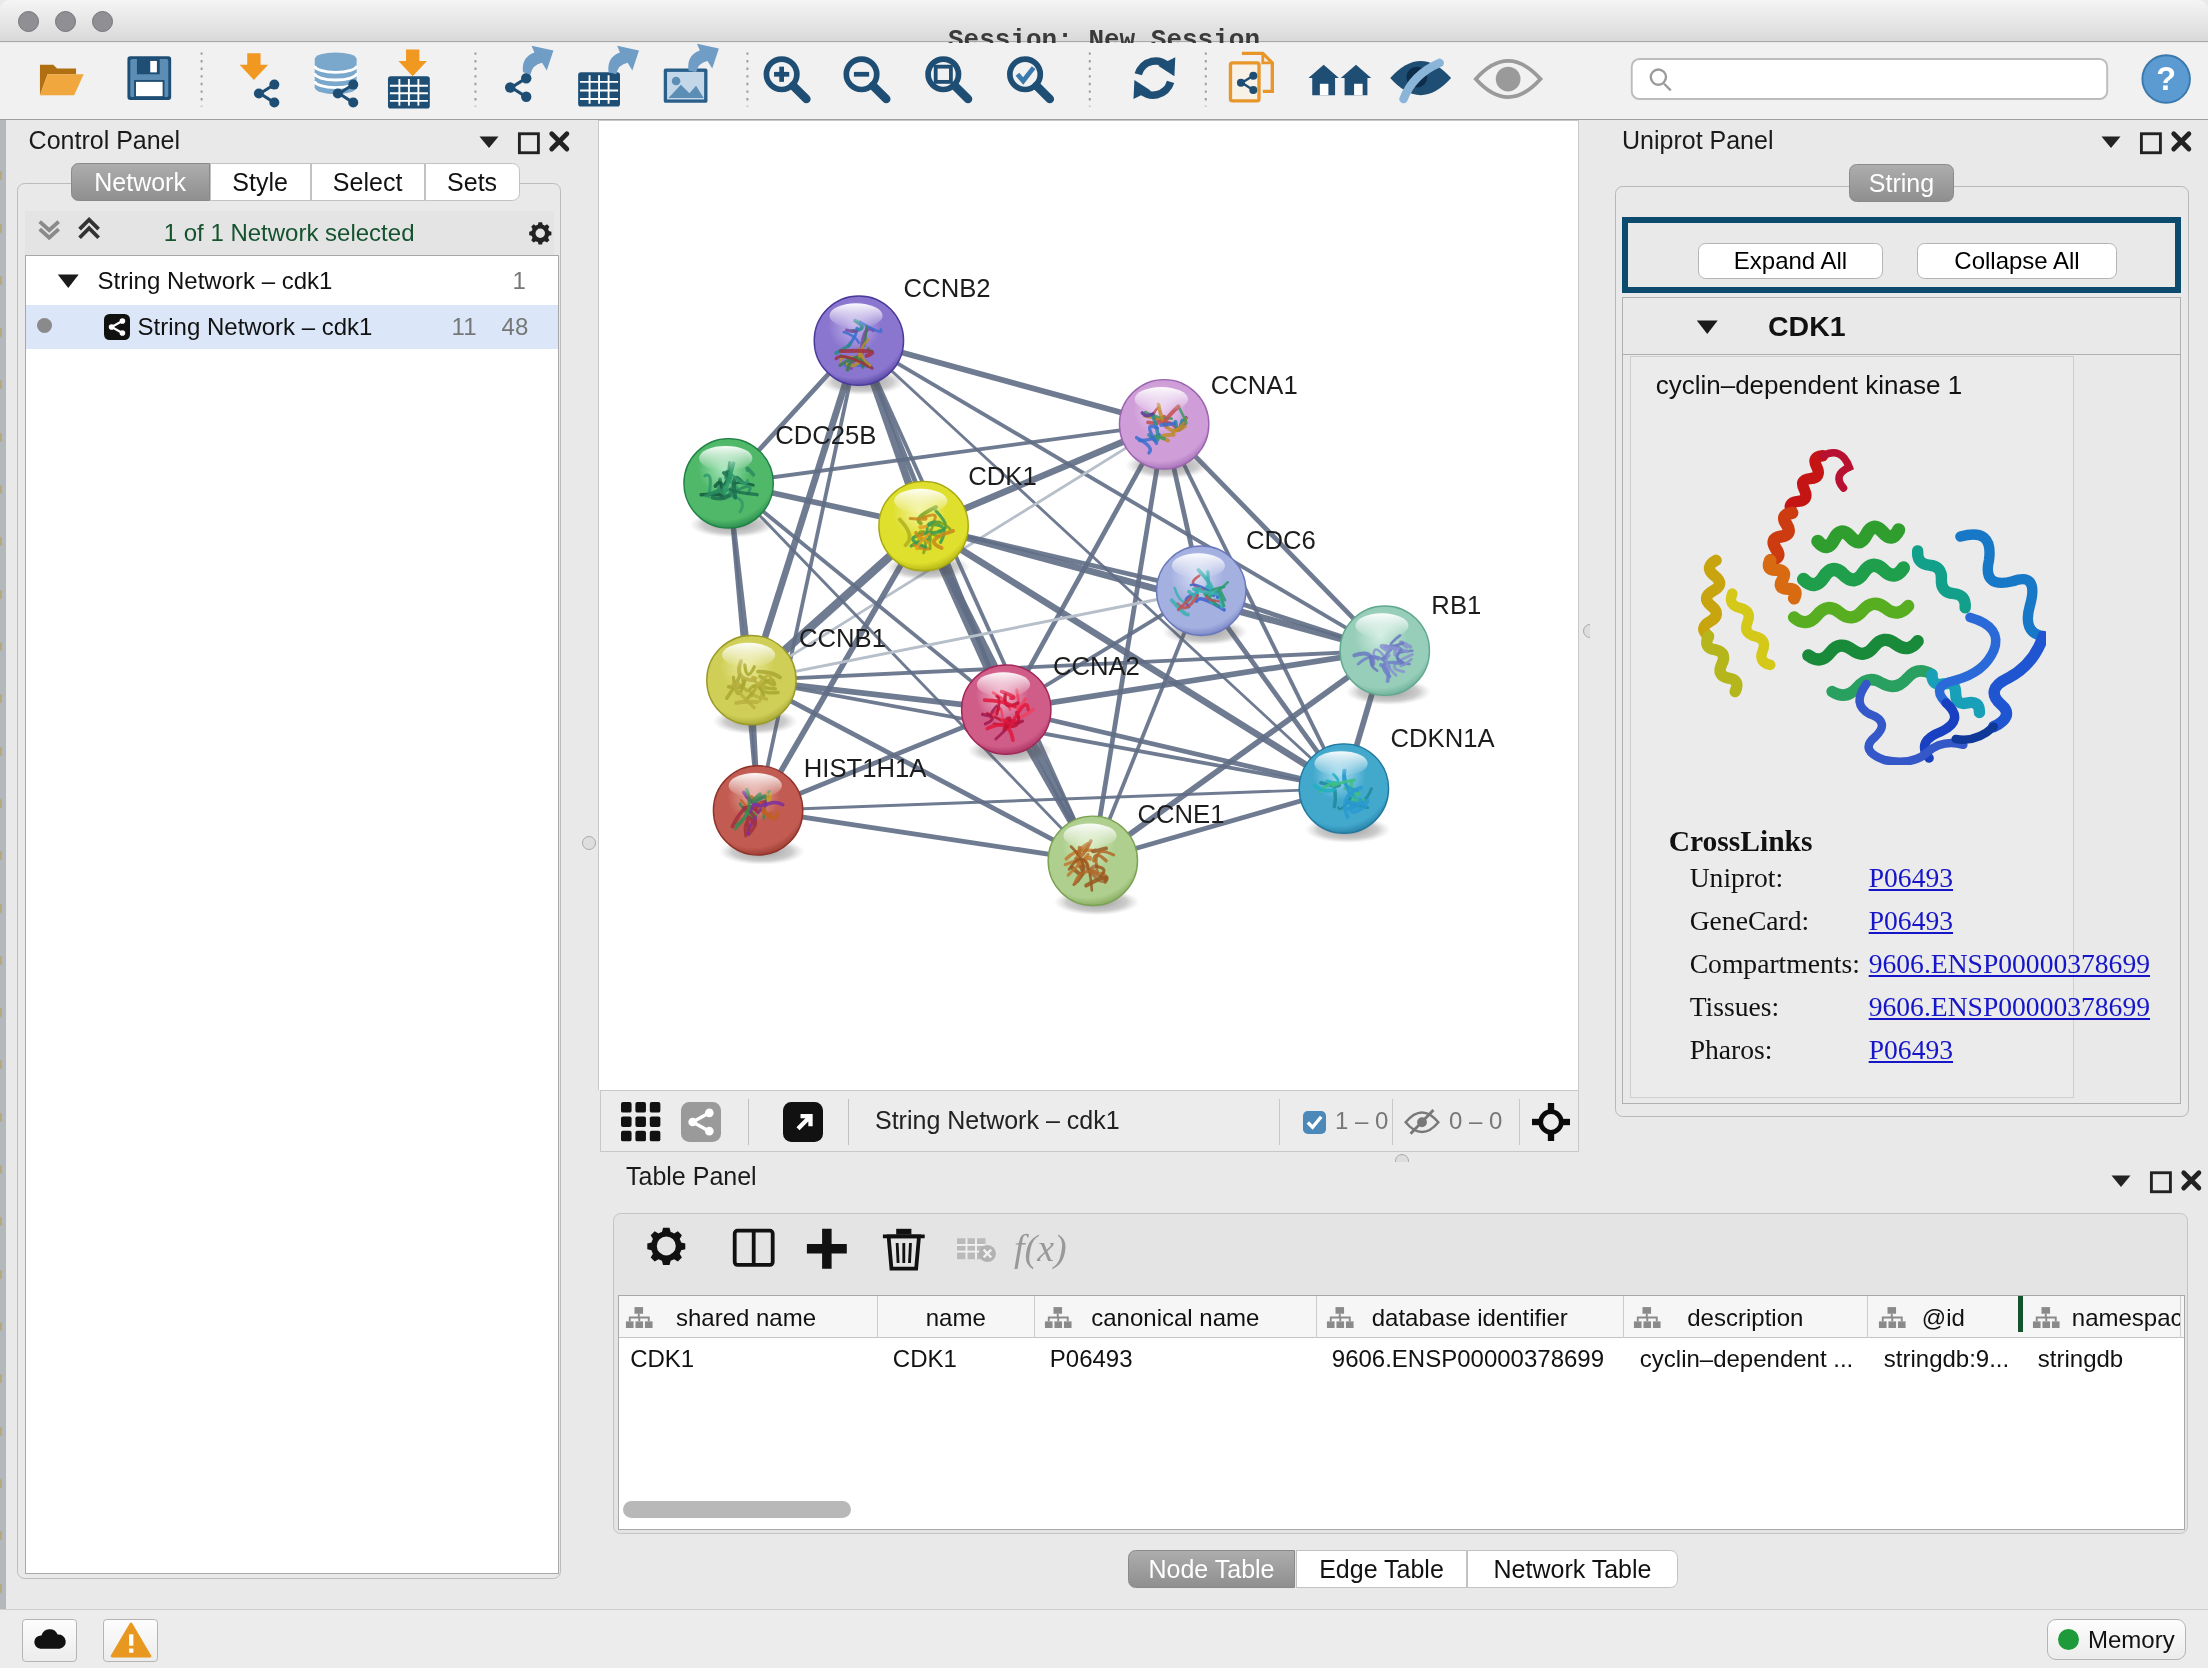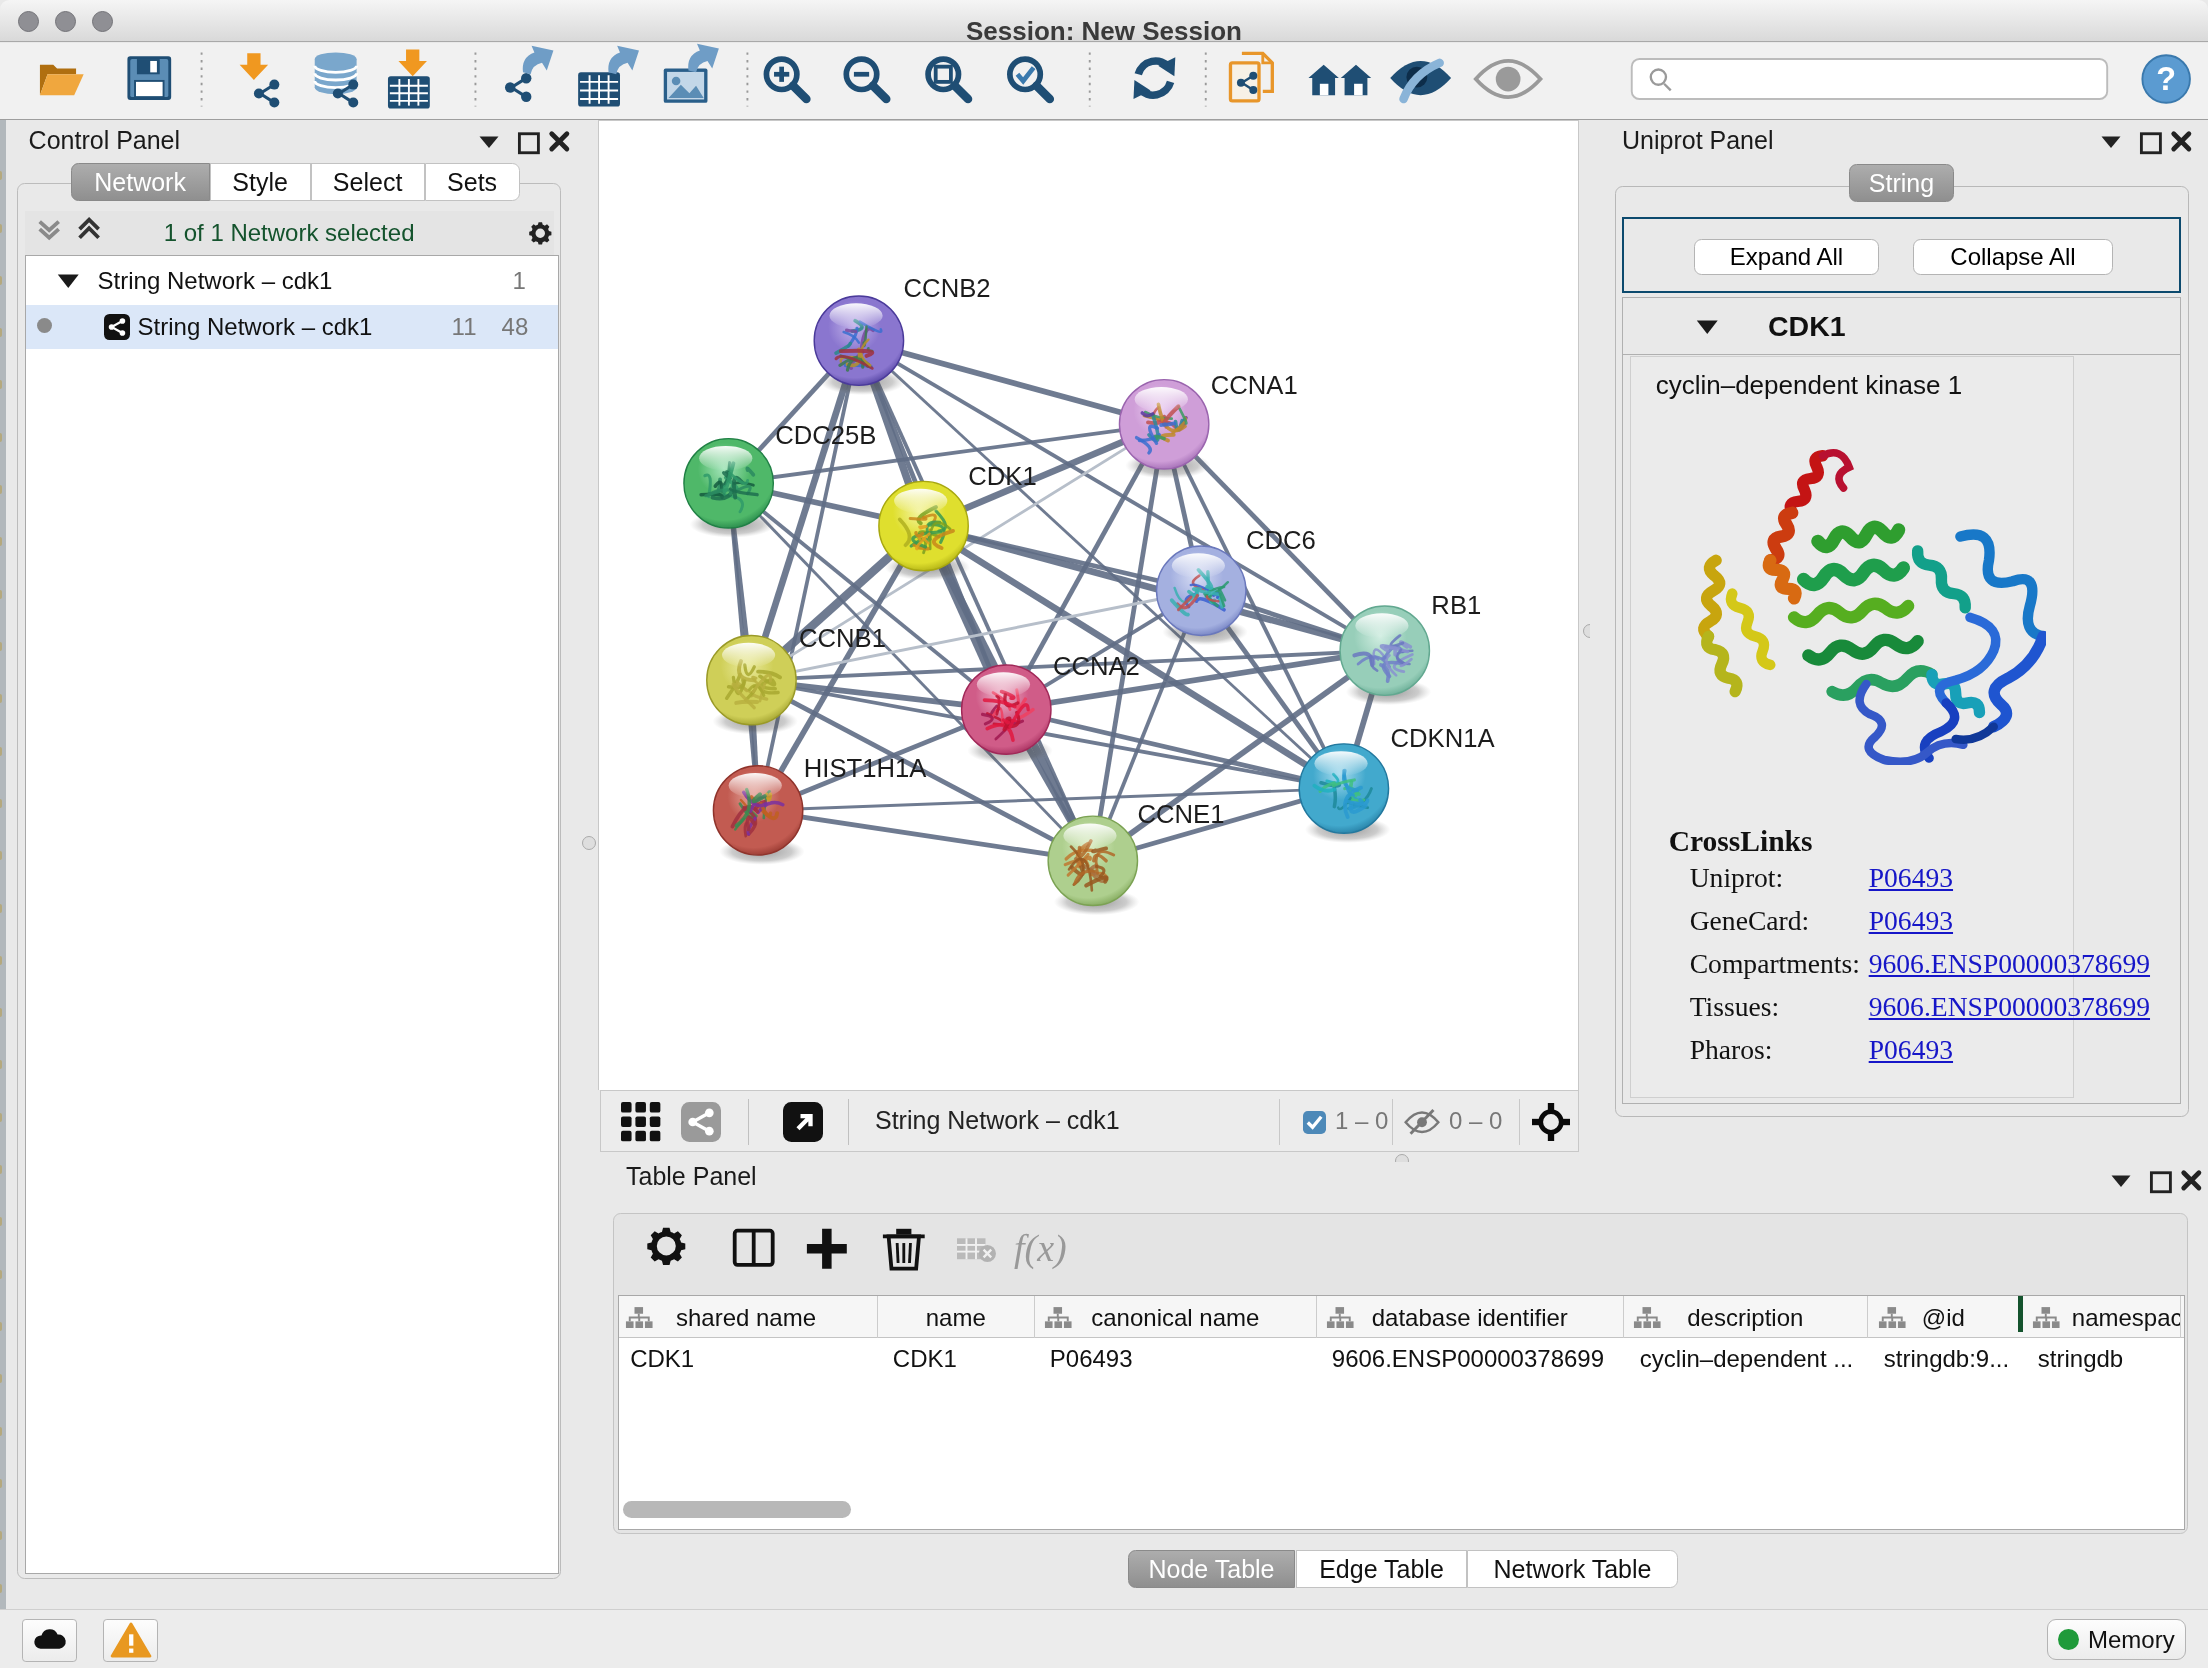--- a/index.html
+++ b/index.html
@@ -1,18 +1,18 @@
 <!DOCTYPE html>
 <html style="font-size:15px"><head><meta charset="utf-8"><style>
 * { margin:0; padding:0; box-sizing:border-box; }
 html,body { width:2208px; height:1668px; font-family:"Liberation Sans", sans-serif; background:#e9e9e9; overflow:hidden; }
 .abs { position:absolute; }
 .titlebar { left:0; top:0; width:2208px; height:42px; background:linear-gradient(#f5f5f5,#d9d9d9); border-bottom:1px solid #a9a9a9; border-radius:9.5px 9.5px 0 0; }
 .tl { position:absolute; top:10.5px; width:21px; height:21px; border-radius:50%; background:#8f8f94; border:1px solid #737378; }
-.title { position:absolute; top:16px; width:100%; text-align:center; font-size:26px; font-weight:bold; color:#3a3a3a; }
+.title { position:absolute; top:25px; width:100%; text-align:center; font-size:26px; font-weight:bold; color:#3a3a3a;font-family:Liberation Mono, monospace; }
 .toolbar { left:0; top:43px; width:2208px; height:77px; background:#f1f1f1; border-bottom:1px solid #9e9e9e; }
 .panel-title { font-size:25px; color:#1a1a1a; }
 .tab { position:absolute; height:38px; line-height:36px; text-align:center; font-size:25px; background:#fff; border:1px solid #c2c2c2; color:#111; }
 .tab.sel { background:linear-gradient(#adadad,#8f8f8f); color:#fff; border-color:#8a8a8a; }
 .ctrlbox { position:absolute; left:17px; top:183px; width:544px; height:1396px; border:1.9px solid #bcbcbc; border-radius:7.6px; }
 a.lnk { color:#1616c8; text-decoration:underline; }
 </style></head>
 <body>
 
 <div class="abs" style="left:0;top:43px;width:5.7px;height:1625px;background:#b2b8bc"></div>
@@ -727,21 +727,21 @@
 <div class="abs" style="left:1590px;top:121px;width:618px;height:1041px;background:#e9e9e9">
   <div class="panel-title abs" style="left:32px;top:4.8px">Uniprot Panel</div>
   <svg class="abs" width="114" height="28.5" style="left:502px;top:7.6px" viewBox="0 0 120 30">
     <path d="M10 8 L30 8 L20 20 Z" fill="#222"></path>
     <rect x="52" y="5" width="20" height="20" fill="none" stroke="#222" stroke-width="3"></rect>
     <path d="M86 5 L102 21 M102 5 L86 21" stroke="#222" stroke-width="5" stroke-linecap="round"></path>
   </svg>
   <div class="abs" style="left:25px;top:65px;width:574px;height:931px;border:1.9px solid #b8b8b8;border-radius:7.6px;background:#e9e9e9"></div>
   <div class="tab sel" style="left:259px;top:43px;width:105px;border-radius:7.6px">String</div>
 
-  <div class="abs" style="left:32px;top:96px;width:559px;height:76px;border:2px solid #0c4a6e;background:#e9e9e9">
+  <div class="abs" style="left:32px;top:96px;width:559px;height:76px;border:6px solid #0c4a6e;background:#e9e9e9">
     <div class="abs" style="left:70px;top:20px;width:185px;height:36px;background:#fff;border:1px solid #b4b4b4;border-radius:7.6px;text-align:center;font-size:24px;line-height:34px">Expand All</div>
     <div class="abs" style="left:289px;top:20px;width:200px;height:36px;background:#fff;border:1px solid #b4b4b4;border-radius:7.6px;text-align:center;font-size:24px;line-height:34px">Collapse All</div>
   </div>
 
   <div class="abs" style="left:32px;top:176px;width:559px;height:807px;border:1px solid #b0b0b0">
     <div class="abs" style="left:0;top:0;width:100%;height:57px;border-bottom:1px solid #b0b0b0">
       <svg width="28.5" height="28.5" viewBox="0 0 30 30" style="position:absolute;left:70px;top:15px">
           <path d="M4 8 L26 8 L15 22 Z" fill="#1a1a1a"></path>
         </svg>
       <span style="position:absolute;left:145px;top:12.4px;font-size:28.5px;font-weight:bold;color:#111">CDK1</span>

